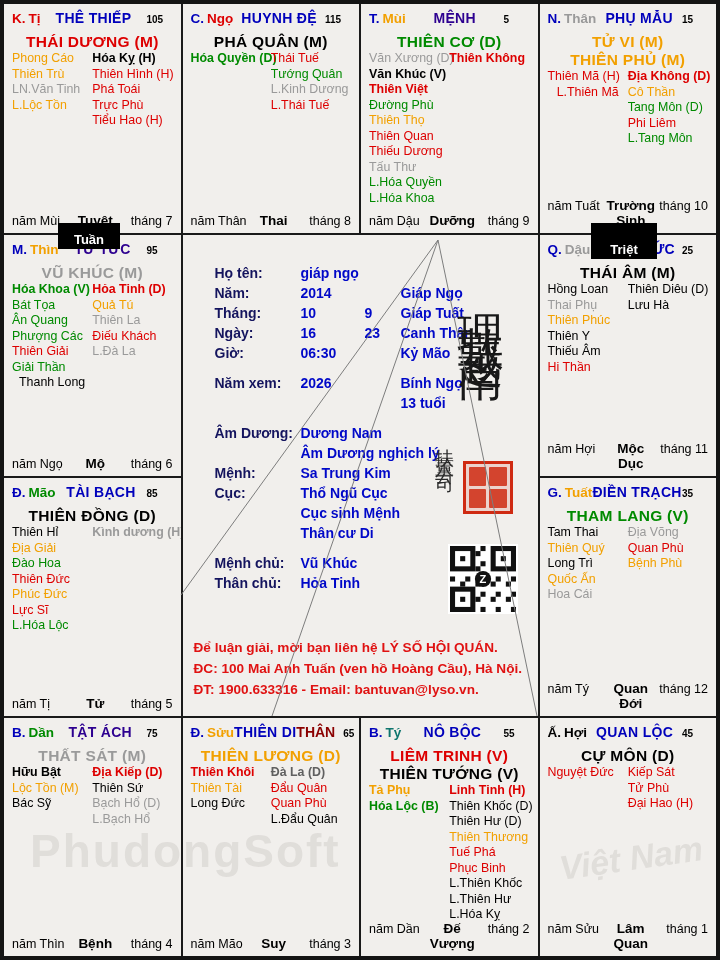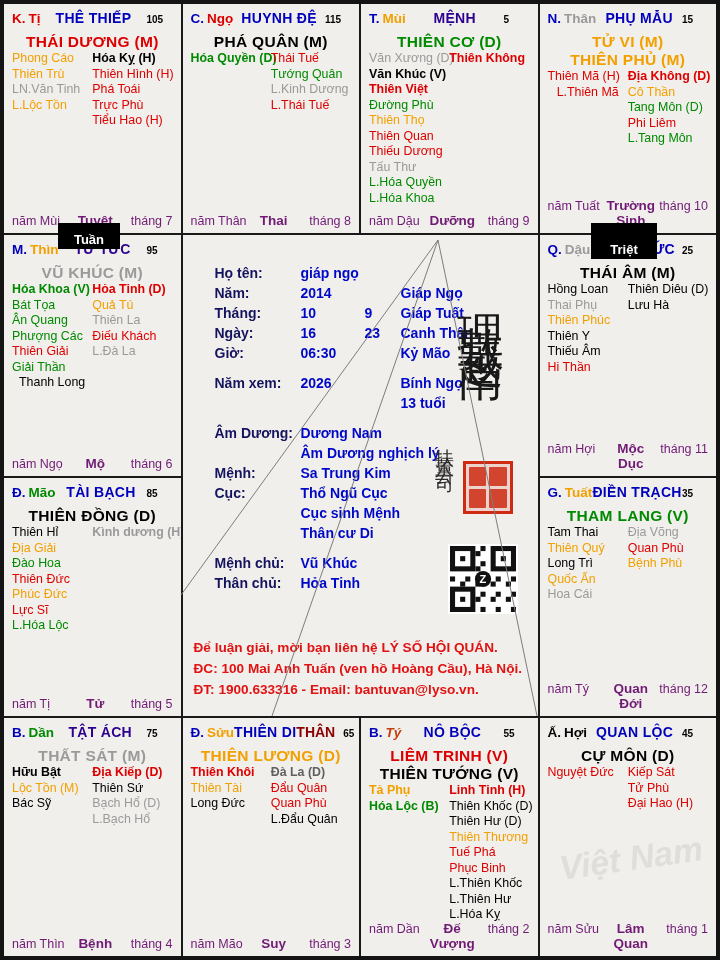--- a/index.html
+++ b/index.html
@@ -10,21 +10,21 @@
   .cell{background:#f1efec;position:relative;overflow:hidden;padding:6px 8px 0 8px;box-sizing:border-box;}
   #center{grid-row:2/4;grid-column:2/4;background:#f1efec;position:relative;overflow:hidden;}
   .chead{display:flex;align-items:baseline;font-size:13.5px;font-weight:bold;white-space:nowrap;}
   .stem{margin-right:3px;}
   .pname{flex:1;text-align:center;font-size:14px;letter-spacing:.3px;}
   .pextra{margin-right:8px;font-size:14px;}
   .pnum{min-width:26px;color:#000;font-size:10px;}
   .mains{text-align:center;font-weight:bold;font-size:15.5px;line-height:18px;margin-top:7px;letter-spacing:.3px;}
   .stars{display:flex;font-size:12.4px;line-height:15.5px;}
   .scol{width:50%;white-space:nowrap;}
-  .cfoot{position:absolute;left:8px;right:8px;bottom:5px;display:flex;align-items:baseline;font-size:12.5px;color:#701a75;}
+  .cfoot{position:absolute;left:8px;right:8px;bottom:5px;display:flex;align-items:baseline;font-size:12.5px;color:#000000;}
   .fnam{min-width:58px;}
   .fvan{flex:1;text-align:center;font-weight:bold;font-size:13.5px;}
   .fthg{min-width:52px;text-align:right;}
   
   #info{position:absolute;left:12px;top:28px;right:0;}
   .irow{display:flex;padding-left:20px;font-size:14px;font-weight:bold;line-height:20px;white-space:nowrap;}
   .irow.gap{margin-top:10px;}
   .il{width:86px;color:#14145e;}
   .iv1{width:64px;color:#0008c8;}
   .iv2{width:36px;color:#0008c8;}
@@ -497,21 +497,21 @@
         </div>
         <div class="cfoot">
           <span class="fnam">năm Mão</span>
           <span class="fvan">Suy</span>
           <span class="fthg">tháng 3</span>
         </div>
       </div>
       <div class="cell" style="grid-area: 4 / 3;">
         <div class="chead">
           <span class="stem" style="color: rgb(0, 0, 187);">B.</span>
-          <span class="branch" style="color: #c2410c; font-style: italic;">Tý</span>
+          <span class="branch" style="color: #0f766e;">Tý</span>
           <span class="pname" style="color: rgb(0, 0, 187);">NÔ BỘC</span>
           <span class="pnum">55</span>
         </div>
         <div class="mains">
           <div style="color: rgb(221, 0, 0);">LIÊM TRINH (V)</div>
           <div style="color: rgb(0, 0, 0);">THIÊN TƯỚNG (V)</div>
         </div>
         <div class="stars">
           <div class="scol">
             <div style="color: rgb(242, 160, 0); font-weight: bold;">Tả Phụ</div>
@@ -565,14 +565,15 @@
 
   <svg id="lines" width="712" height="952">
     <line x1="434" y1="236" x2="177" y2="591" stroke="#7d7d7d" stroke-width="1"></line>
     <line x1="434" y1="236" x2="268" y2="712" stroke="#7d7d7d" stroke-width="1"></line>
     <line x1="434" y1="236" x2="533" y2="712" stroke="#7d7d7d" stroke-width="1"></line>
   </svg>
 
   <div class="badge" id="badge-tuan">Tuần</div>
   <div class="badge" id="badge-triet">Triệt</div>
 
+  <div class="wm" id="wm1">PhudongSoft</div>
   <div class="wm" id="wm2">Việt Nam</div>
 </div>
 
 </body></html>

